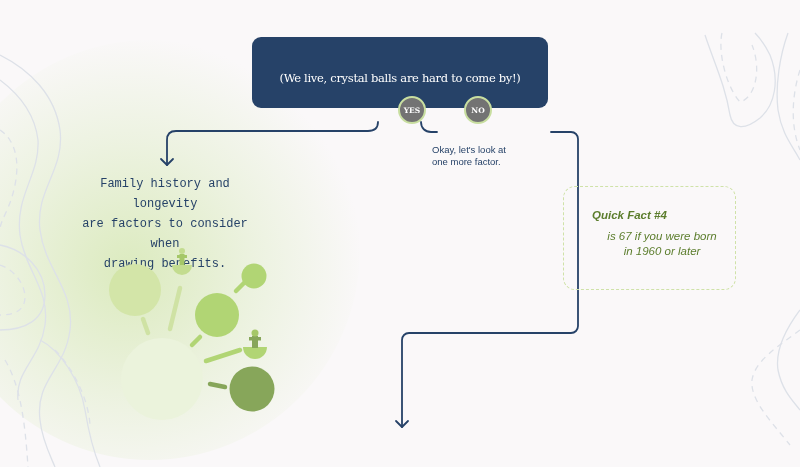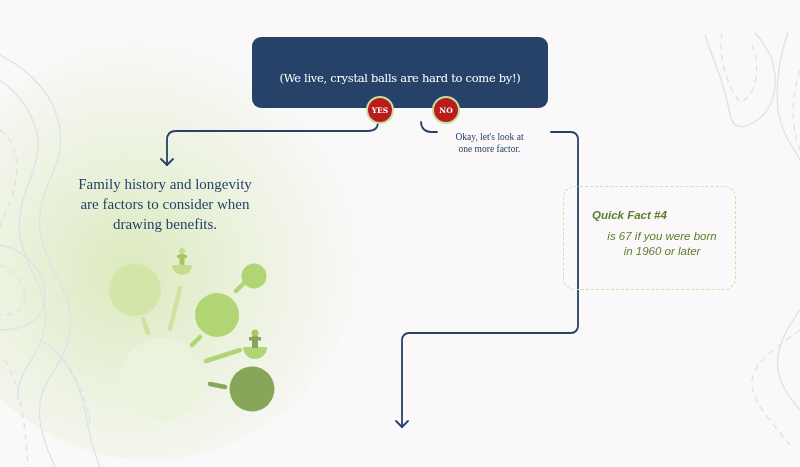--- a/index.html
+++ b/index.html
@@ -21,34 +21,35 @@
   .q-title {
     position:absolute; left:0; right:0; top:14px;
     font-family:"DejaVu Serif", serif; font-weight:bold; font-size:13.5px; letter-spacing:-0.2px;
   }
   .q-sub {
     position:absolute; left:0; right:0; top:34px;
     font-family:"DejaVu Serif", serif; font-size:11.5px; letter-spacing:-0.3px;
   }
   .pill {
     position:absolute; width:24px; height:24px; border-radius:50%;
-    background:#b91c1c; border:2.5px solid #c8dea0; color:#fff;
+    background:#737373; border:2.5px solid #c8dea0; color:#fff;
     font-family:"DejaVu Serif", serif; font-weight:bold; font-size:7.5px;
     display:flex; align-items:center; justify-content:center; box-sizing:content-box;
     cursor:pointer;
+    margin-left:32px;
   }
   .pill.yes { left:366px; top:96px; }
   .pill.no  { left:432px; top:96px; }
   .no-note {
-    position:absolute; left:432px; top:131px; width:115px; text-align:center;
-    font-family:Liberation Serif, serif; font-size:9.5px; color:#264268; line-height:12px;
+    position:absolute; left:432px; top:144px; width:115px; text-align:left;
+    font-family:Liberation Sans, sans-serif; font-size:9.5px; color:#264268; line-height:12px;
   }
   .family-text {
     position:absolute; left:70px; top:174px; width:190px; text-align:center;
-    font-family:Liberation Serif, serif; font-size:15px; color:#264268; line-height:20px;
+    font-family:Liberation Mono, monospace; font-size:12px; color:#264268; line-height:20px;
   }
   .fact-box {
     position:absolute; left:563px; top:186px; width:173px; height:104px;
     border:1.5px dashed #cfe2a8; border-radius:12px; box-sizing:border-box;text-align:center;
   }
   .fact-title {
     position:absolute; left:28px; top:22px;
     font-family:"Liberation Sans", sans-serif; font-style:italic; font-weight:bold;
     font-size:11.5px; color:#5b7d2c;
   }

